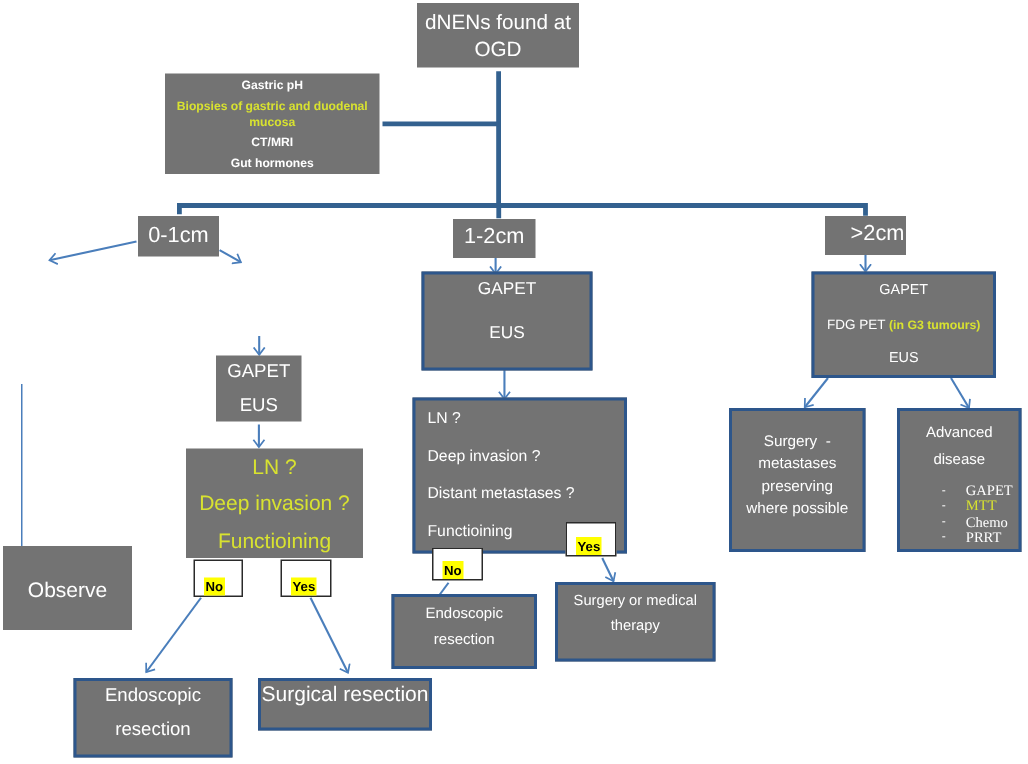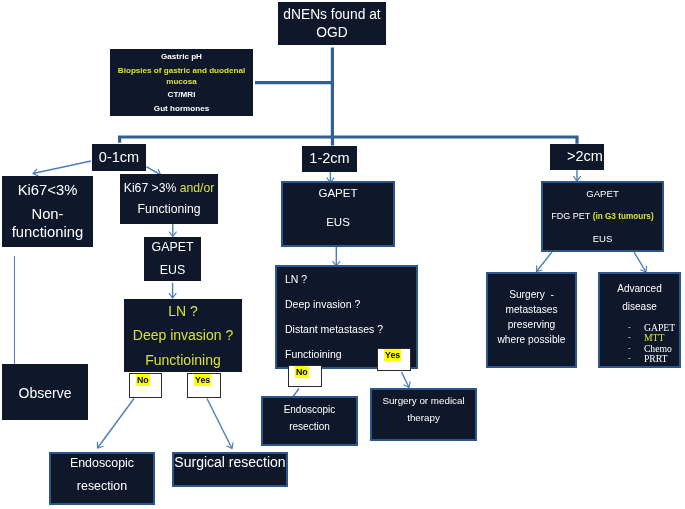--- a/index.html
+++ b/index.html
@@ -1,26 +1,26 @@
 <!DOCTYPE html>
 <html><head>
 <meta charset="utf-8">
 <style>
   html,body{margin:0;padding:0;}
   body{width:685px;height:509px;background:#ffffff;position:relative;overflow:hidden;
        font-family:"Liberation Sans",sans-serif;}
   #chart{position:absolute;left:0;top:0;width:685px;height:509px;}
   svg.links{position:absolute;left:0;top:0;width:685px;height:509px;pointer-events:none;}
-  .box{position:absolute;background:#0f172a;color:#ffffff;box-sizing:border-box;
+  .box{position:absolute;background:#737373;color:#ffffff;box-sizing:border-box;
        display:flex;flex-direction:column;align-items:center;justify-content:center;
        text-align:center;line-height:1.45;}
   .box.bd{border:2px solid #2D568B;}
   .yel{color:#D8E230;}
   .wbox{position:absolute;background:#ffffff;border:1.3px solid #2a2a2a;box-sizing:border-box;
-        display:flex;align-items:flex-start;justify-content:flex-start;padding-left:6px;}
+        display:flex;align-items:flex-end;justify-content:flex-start;padding-left:6px;}
   .wbox span{background:#FFFF00;color:#000;font-weight:bold;font-size:8.8px;padding:1.5px 1px;line-height:1;}
   .bullets{font-family:"Liberation Serif",serif;font-size:9.7px;line-height:1.05;text-align:left;}
   .bullets > div{display:flex;height:10.4px;}
   .bullets span:first-child{width:16px;display:inline-block;text-align:left;font-family:"Liberation Sans",sans-serif;font-size:8px;}
   .bullets .bt{display:inline-block;}
 </style>
 </head>
 <body>
 
 <div id="chart">
@@ -74,32 +74,21 @@
 <div class="box" style="left:92px;top:144px;width:54px;height:27px;font-size:14.5px;">
   <div>0-1cm</div>
 </div>
 <div class="box" style="left:302px;top:146px;width:55px;height:26px;font-size:14.5px;">
   <div>1-2cm</div>
 </div>
 <div class="box" style="left:550px;top:144px;width:54px;height:26px;font-size:14.5px;padding-left:16px;">
   <div>&gt;2cm</div>
 </div>
 
-<div class="box" style="left:2px;top:176px;width:91px;height:71px;font-size:14.8px;line-height:1.25;">
-  <div>Ki67&lt;3%</div>
-  <div style="margin-top:5px;">Non-</div>
-  <div>functioning</div>
-</div>
 
-<div class="box" style="left:120px;top:174px;width:98px;height:50px;font-size:12.2px;line-height:1.4;">
-  <div>
-    <span>Ki67 &gt;3% </span><span class="yel">and/or</span>
-  </div>
-  <div style="margin-top:4px;">Functioning</div>
-</div>
 
 <div class="box" style="left:144px;top:237px;width:57px;height:44px;font-size:12.4px;">
   <div>GAPET</div>
   <div style="margin-top:5px;">EUS</div>
 </div>
 
 <div class="box yel" style="left:124px;top:299px;width:118px;height:73px;font-size:14px;">
   <div>LN ?</div>
   <div style="margin-top:4px;">Deep invasion ?</div>
   <div style="margin-top:4px;">Functioining</div>

